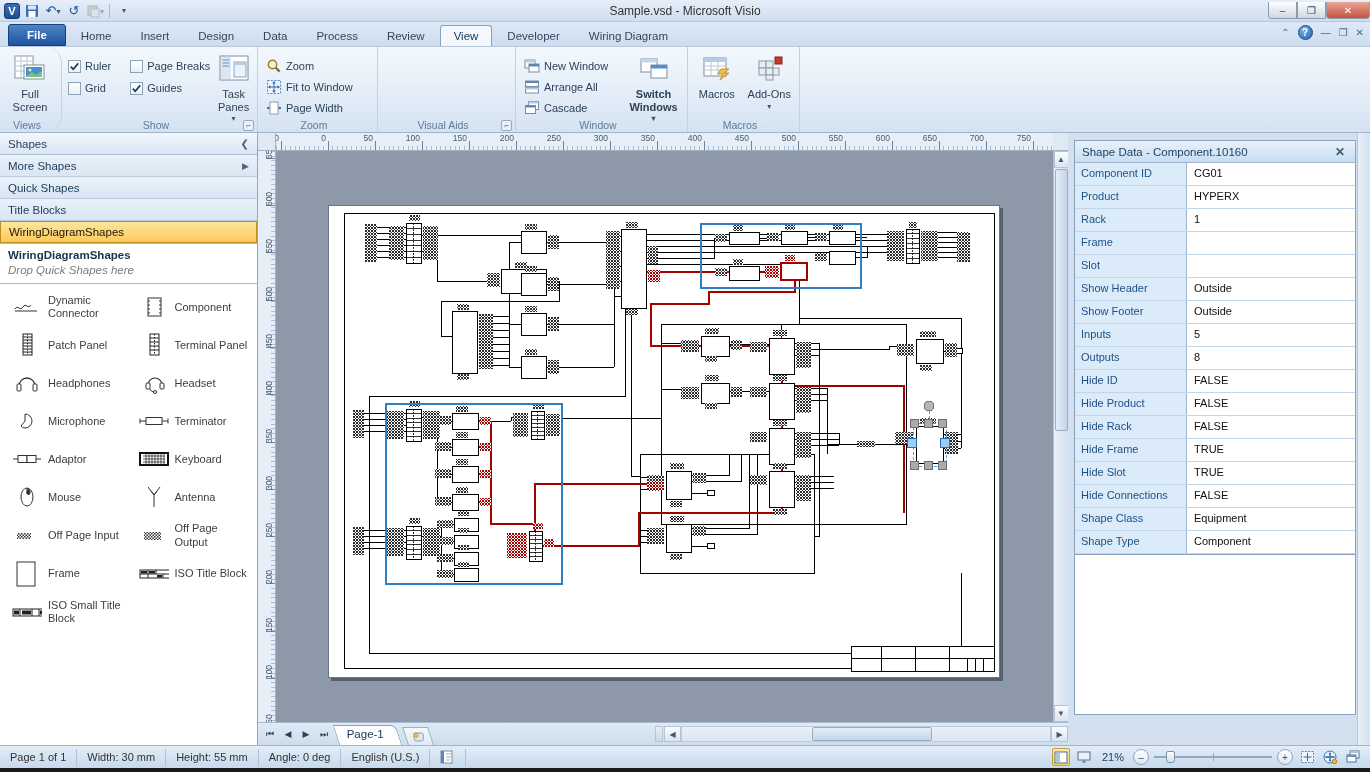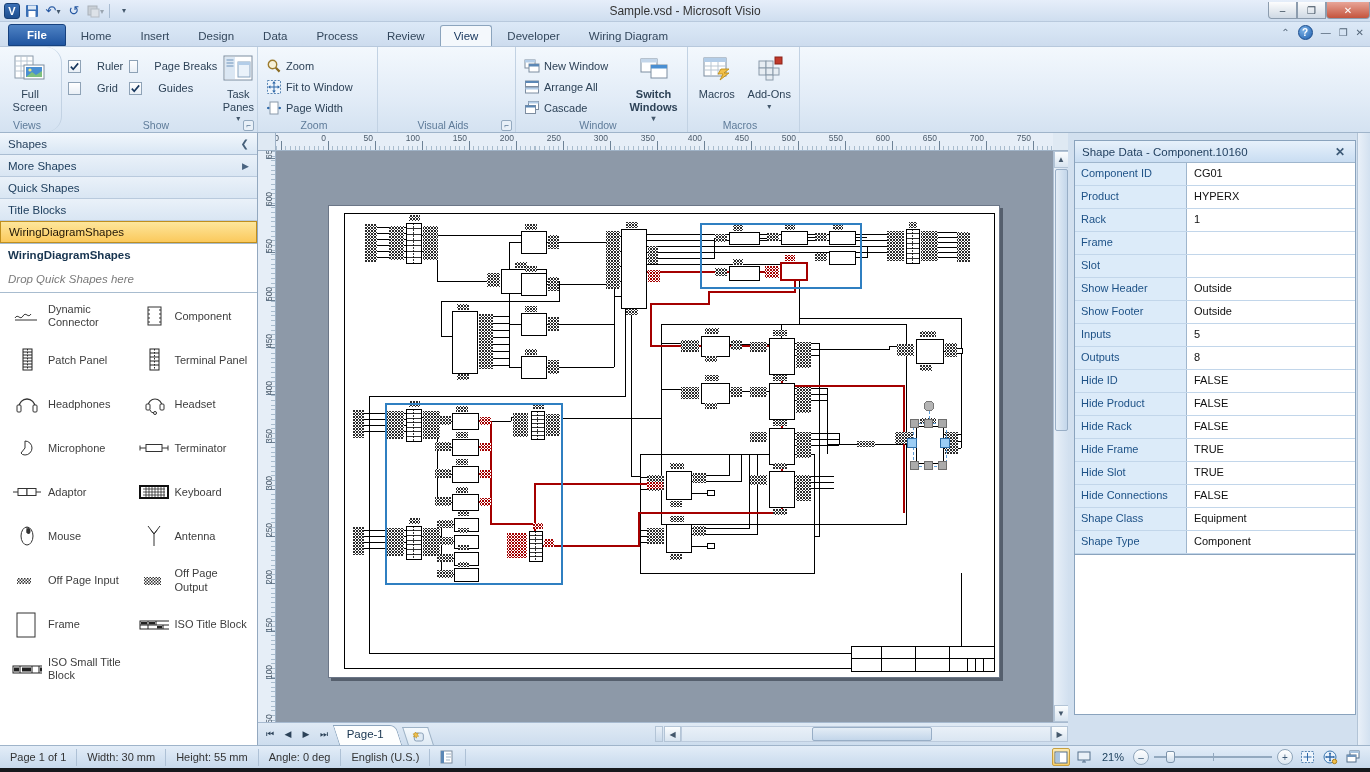--- a/index.html
+++ b/index.html
@@ -28,43 +28,43 @@
   .helpdot{width:15px;height:15px;border-radius:50%;background:radial-gradient(circle at 35% 30%,#7db3e8,#1f5fae);color:#fff;font-weight:bold;display:flex;align-items:center;justify-content:center;font-size:10px;border:1px solid #1a4c8c;}
   .mini{font-size:10px;color:#55677a;}
 
   
   .ribbon{height:86px;background:linear-gradient(#f3f8fd,#e2ecf7 60%,#d4e2f1);border-bottom:1px solid #9fb4ca;display:flex;}
   .rgroup{position:relative;height:100%;border-right:1px solid #c2d2e3;padding:2px 4px 16px;}
   .rgroup .glabel{position:absolute;bottom:1px;left:0;right:7px;text-align:center;color:#5e7b99;font-size:10.5px;}
   .rgroup .launcher{position:absolute;bottom:1px;right:3px;width:11px;height:11px;border:1px solid #93a9bf;color:#5e7b99;font-size:8px;line-height:9px;text-align:center;border-radius:2px;background:#e8f0f8;}
   .bigbtn{display:inline-flex;flex-direction:column;align-items:center;justify-content:flex-start;width:52px;height:66px;padding-top:3px;border:1px solid transparent;border-radius:3px;text-align:center;color:#2d4257;line-height:1.15;}
   .bigbtn .bicon{width:32px;height:32px;margin-bottom:3px;}
-  .checkrow{display:flex;align-items:center;gap:16px;height:20px;color:#2d4257;white-space:nowrap;margin:1px 2px;}
+  .checkrow{display:flex;align-items:center;gap:4px;height:20px;color:#2d4257;white-space:nowrap;margin:1px 2px;}
   .cbox{width:13px;height:13px;border:1px solid #8ea2b6;background:linear-gradient(#fff,#e9eff6);display:inline-flex;align-items:center;justify-content:center;}
   .cbox svg{width:11px;height:11px;}
   .smallrow{display:flex;align-items:center;gap:4px;height:21px;padding:0 3px;color:#2d4257;white-space:nowrap;border:1px solid transparent;border-radius:2px;}
   .smallrow .sicon{width:16px;height:16px;flex:0 0 16px;}
   .cols{display:flex;gap:2px;}
   .col{display:flex;flex-direction:column;justify-content:flex-start;padding-top:6px;}
   .drop{font-size:8px;color:#44586c;margin-top:1px;}
 
   
   .main{display:flex;height:612px;}
 
   
   .shapes-panel{width:258px;background:#d2e0ef;border-right:1px solid #93a8bf;display:flex;flex-direction:column;}
   .sp-header{height:22px;background:linear-gradient(#f2f7fc,#d8e6f4);border-bottom:1px solid #aabdd2;display:flex;align-items:center;padding:0 8px;font-size:11.5px;color:#1f3a57;}
   .sp-header .chev{margin-left:auto;color:#4a6challenge;color:#46607a;font-size:10px;}
   .sp-item{height:22px;background:linear-gradient(#eaf1f9,#d9e6f3);border-bottom:1px solid #b9cadd;display:flex;align-items:center;padding:0 8px;color:#20405f;font-size:11.5px;}
   .sp-item .arrow{margin-left:auto;color:#4a6480;font-size:9px;}
   .sp-item.active{background:linear-gradient(#fde69c,#fbc95c);border:1px solid #c08f1d;color:#201505;}
   .stencil-info{background:#fff;border:1px solid #a8bccf;border-left:none;border-right:none;padding:5px 8px 7px;}
   .stencil-info .st-title{font-weight:bold;color:#17344f;font-size:11.5px;}
-  .stencil-info .st-hint{font-style:italic;color:#7a7a7a;font-size:11.5px;margin-top:12px;}
-  .stencil-list{flex:1;background:#fff;padding:10px 2px;display:grid;grid-template-columns:1fr 1fr;align-content:start;row-gap:18px;}
+  .stencil-info .st-hint{font-style:italic;color:#7a7a7a;font-size:11.5px;margin-top:3px;}
+  .stencil-list{flex:1;background:#fff;padding:10px 2px;display:grid;grid-template-columns:1fr 1fr;align-content:start;row-gap:12px;}
   .shape-item{display:flex;align-items:center;gap:6px;padding:0 2px 0 10px;color:#3d3d3d;line-height:1.2;}
   .shape-item .shicon{width:30px;height:26px;flex:0 0 30px;display:flex;align-items:center;justify-content:center;}
 
   
   .canvas-area{width:810px;display:flex;flex-direction:column;background:#c3d4e6;}
   .ruler-row{height:18px;display:flex;}
   .corner{width:18px;height:18px;background:#dfe9f3;border-right:1px solid #9fb2c6;border-bottom:1px solid #9fb2c6;}
   .hruler{position:relative;width:777px;height:18px;background:#e6eef7;border-bottom:1px solid #9fb2c6;overflow:hidden;
     background-image:repeating-linear-gradient(90deg,#a9bccd 0 1px,transparent 1px 4.7px);background-size:100% 4px;background-position:0 bottom;background-repeat:no-repeat;}
   .hruler .htick{position:absolute;bottom:0;width:1px;height:9px;background:#6d8296;}

